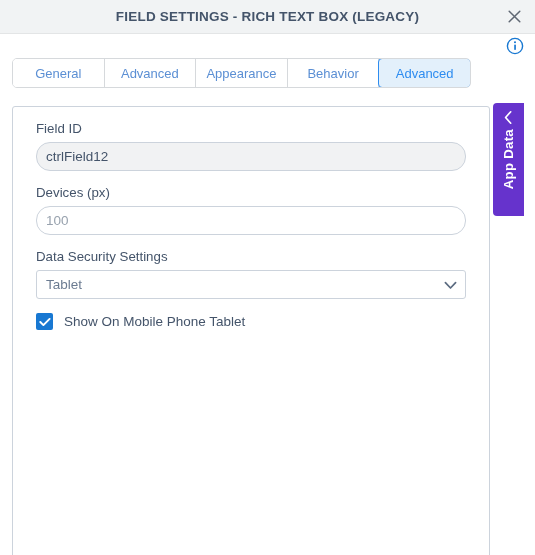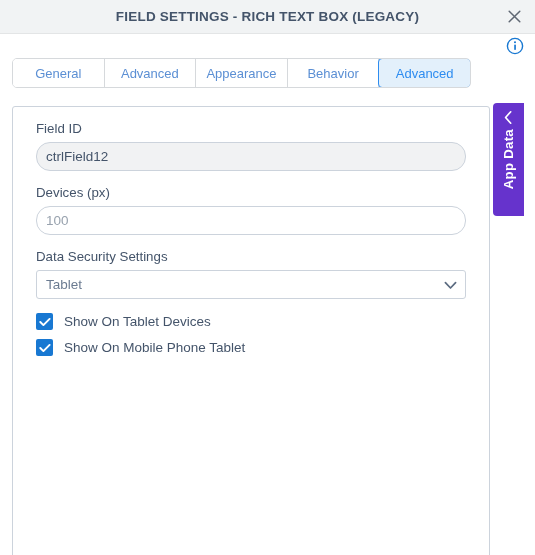--- a/index.html
+++ b/index.html
@@ -283,28 +283,20 @@
         <span>Tablet</span>
       </div>
       <span class="select-caret">
         <svg width="13" height="9" viewBox="0 0 13 9">
           <path d="M1.4 1.6 L6.5 7 L11.6 1.6" stroke="#5b6b80" stroke-width="1.7" fill="none" stroke-linecap="round" stroke-linejoin="round"></path>
         </svg>
       </span>
     </div>
   </div>
 
-  <div class="checkrow">
-    <span class="checkbox">
-      <svg width="12" height="10" viewBox="0 0 12 10">
-        <path d="M1.3 5 L4.4 8.1 L10.6 1.9" stroke="#ffffff" stroke-width="1.9" fill="none" stroke-linecap="round" stroke-linejoin="round"></path>
-      </svg>
-    </span>
-    <span class="check-label">Show On Tablet Devices</span>
-  </div>
 
   <div class="checkrow">
     <span class="checkbox">
       <svg width="12" height="10" viewBox="0 0 12 10">
         <path d="M1.3 5 L4.4 8.1 L10.6 1.9" stroke="#ffffff" stroke-width="1.9" fill="none" stroke-linecap="round" stroke-linejoin="round"></path>
       </svg>
     </span>
     <span class="check-label">Show On Mobile Phone Tablet</span>
   </div>
 

